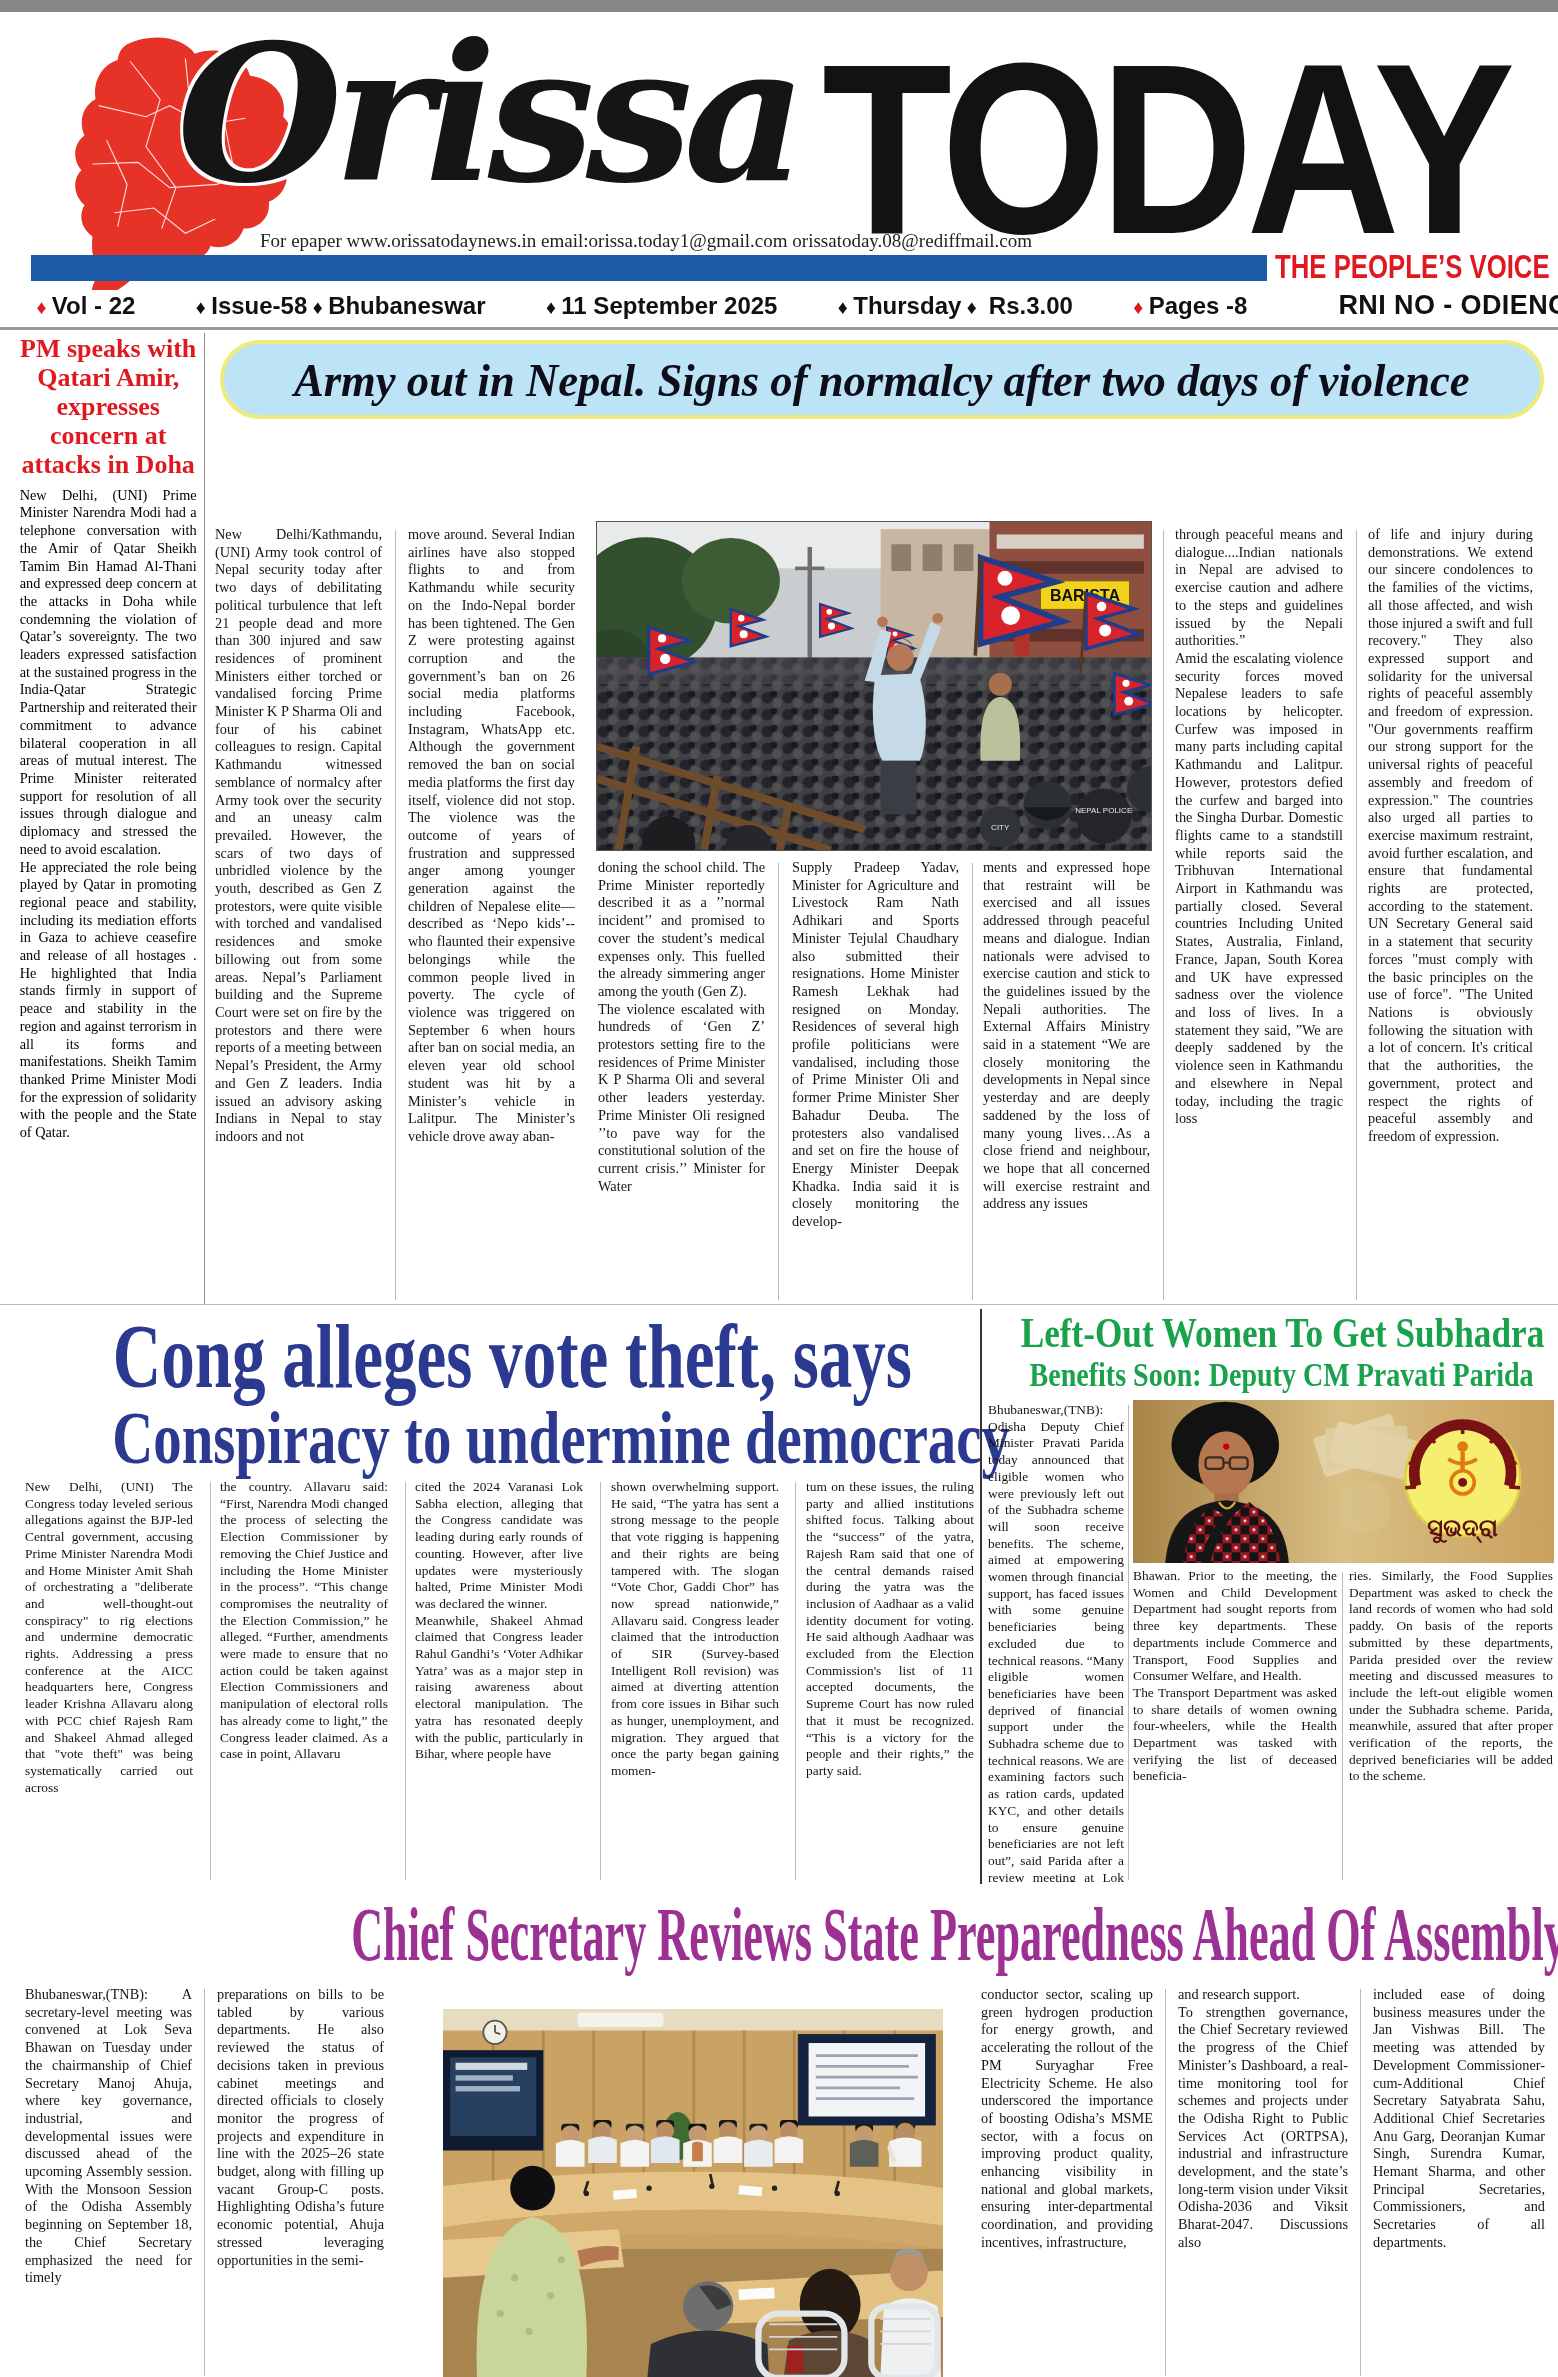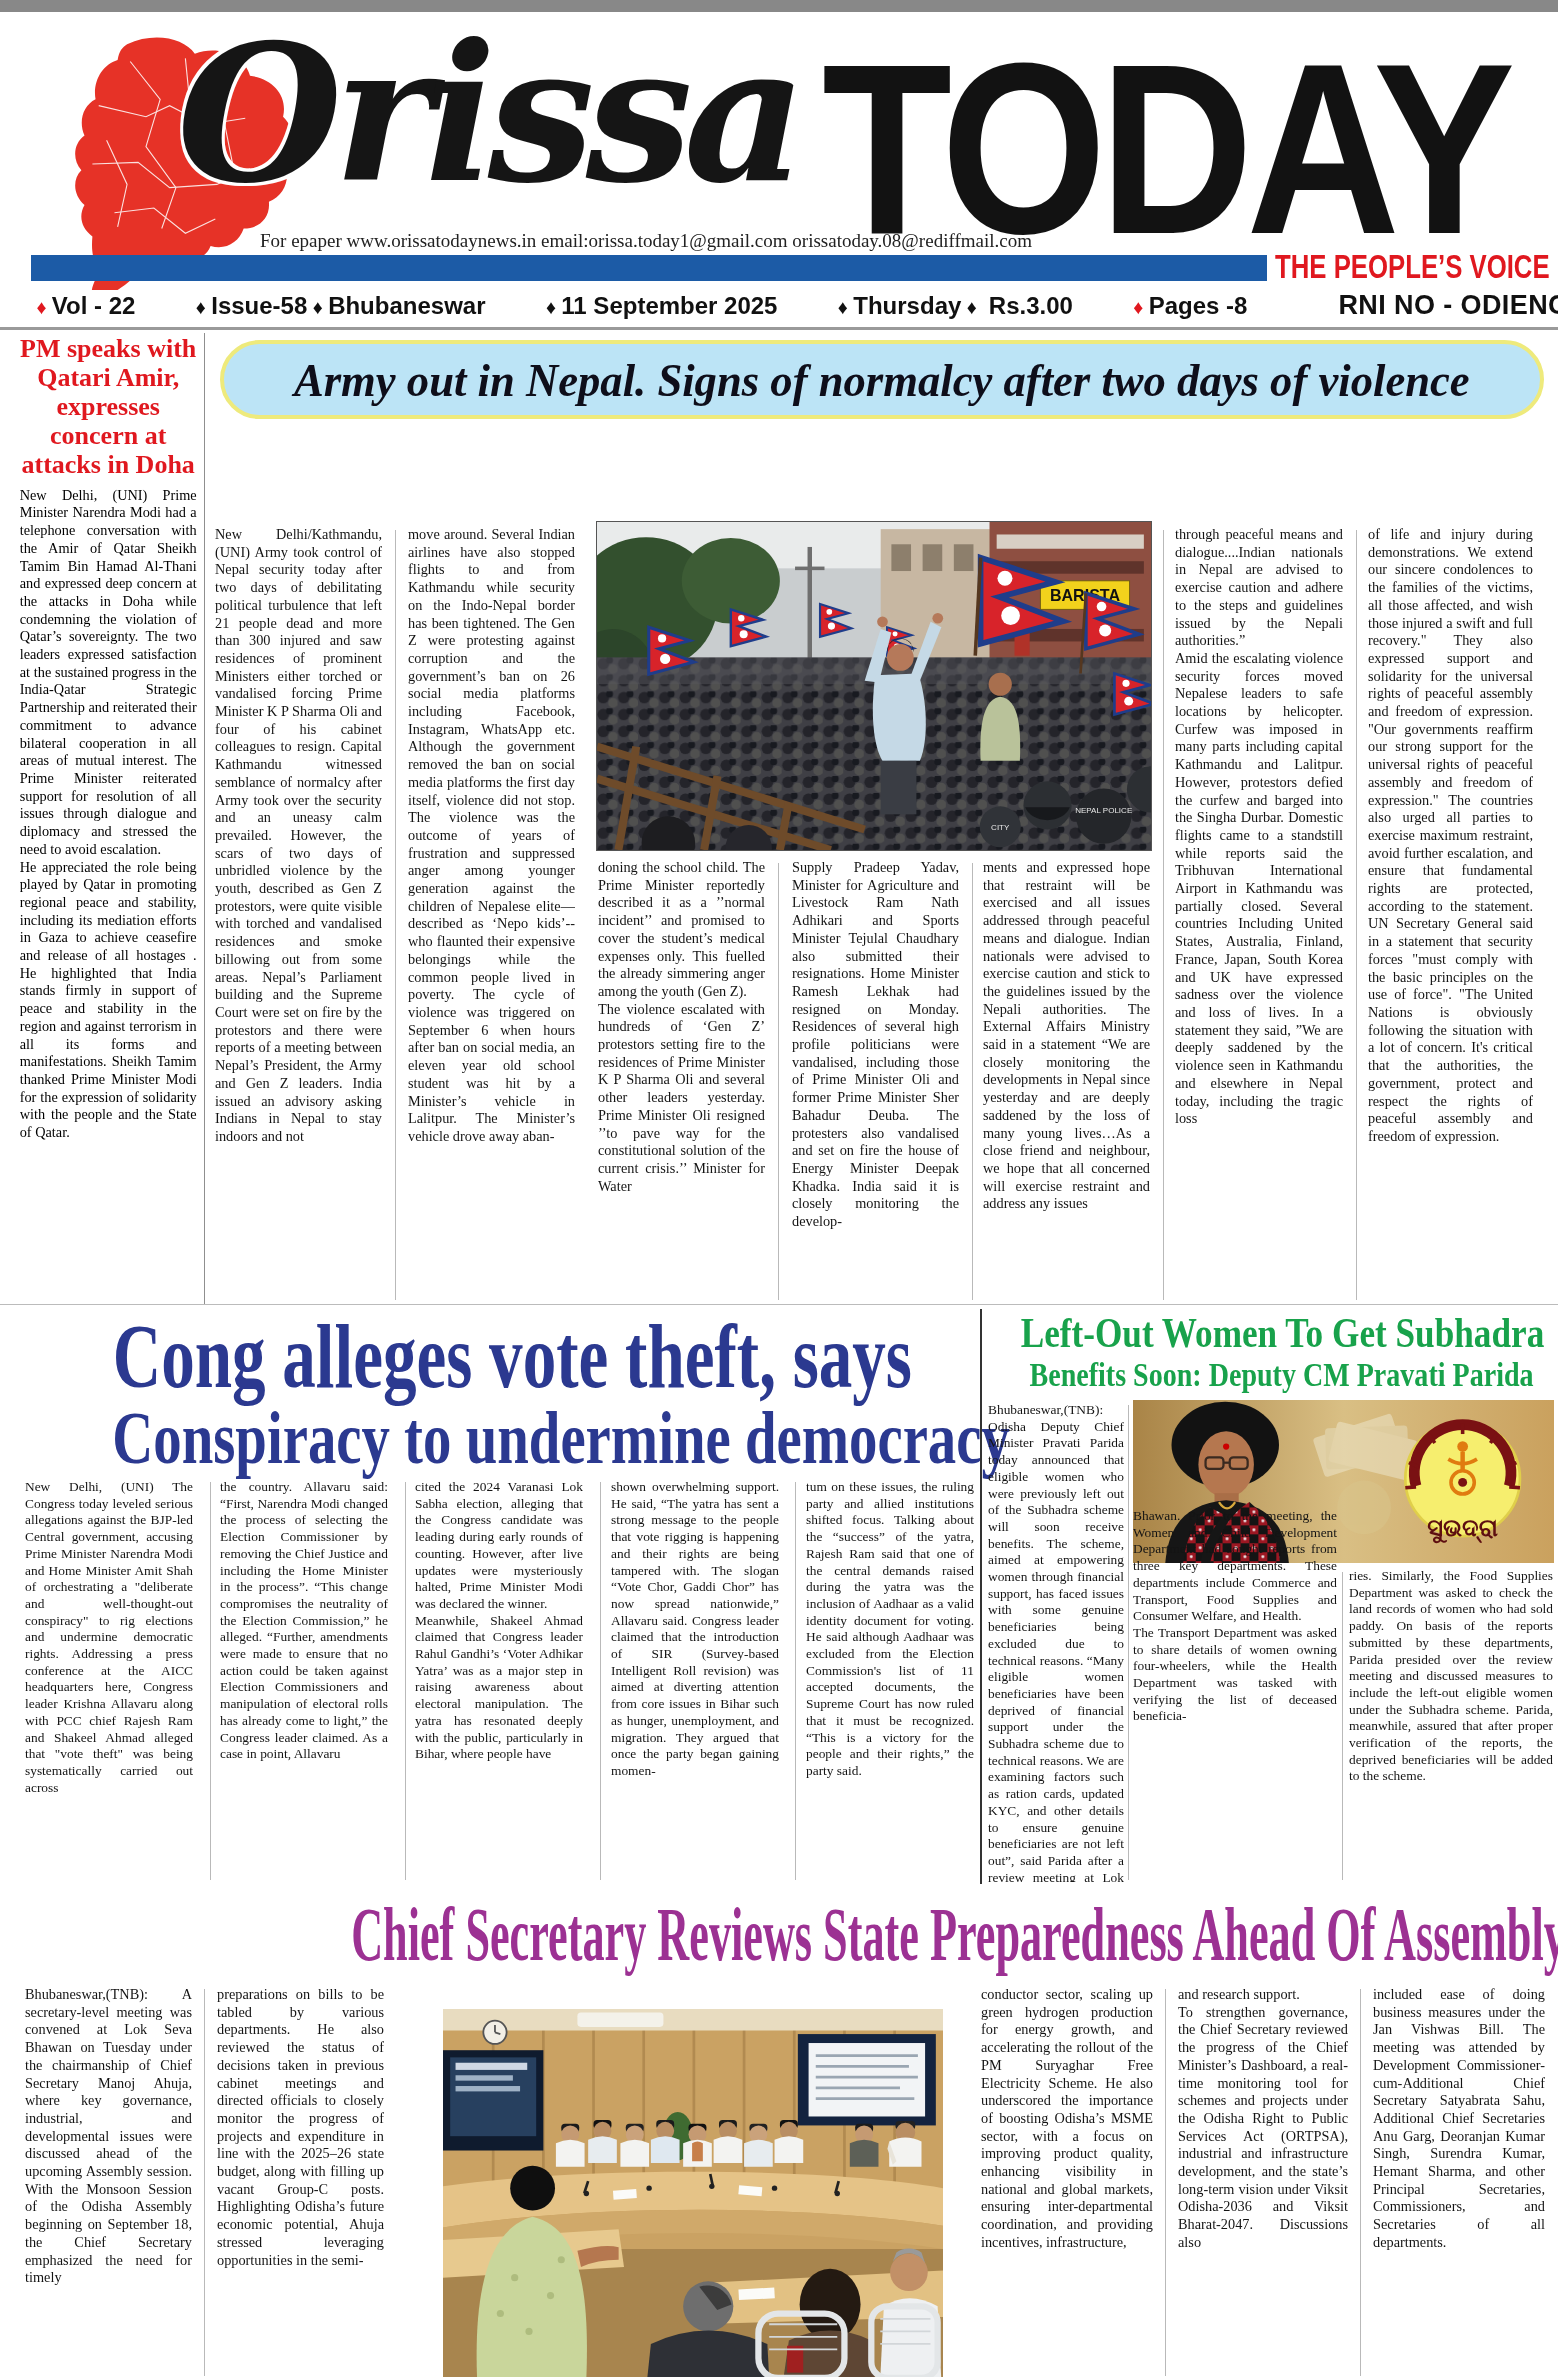--- a/index.html
+++ b/index.html
@@ -273,21 +273,21 @@
       <rect x="108" y="64" width="20" height="13" rx="4"></rect>
       <line x1="101" y1="70" x2="108" y2="70"></line>
     </g>
     <rect x="91" y="104" width="27" height="14" fill="#a96e47"></rect>
     <path d="M36,182 C40,138 60,116 104,112 C150,116 170,138 174,182 Z" fill="#161616"></path>
     <path d="M96,114 Q105,128 114,114" stroke="#d8a93c" stroke-width="2.5" fill="none"></path>
     <path d="M130,114 C152,132 162,156 164,182 L86,182 C94,150 110,126 130,114 Z" fill="url(#sari)"></path>
     <path d="M56,182 C60,152 70,130 86,120 L102,128 C88,144 78,162 76,182 Z" fill="url(#sari)"></path>
   </svg>
 
-  <div class="coltext n15" style="left:1133px; top:1496px; width:204px; height:313px;">Bhawan.  Prior to the meeting, the Women and Child Development Department had sought reports from three key departments. These departments include Commerce and Transport, Food Supplies and Consumer Welfare, and Health.
+  <div class="coltext n15" style="left:1133px; top:1556px; width:204px; height:313px;">Bhawan.  Prior to the meeting, the Women and Child Development Department had sought reports from three key departments. These departments include Commerce and Transport, Food Supplies and Consumer Welfare, and Health.
 The Transport Department was asked to share details of women owning four-wheelers, while the Health Department was tasked with verifying the list of deceased beneficia-</div>
   <div class="vrule" style="left:1342px; top:1560px; height:308px;"></div>
   <div class="coltext n15" style="left:1349px; top:1556px; width:204px; height:313px;">ries. Similarly, the Food Supplies Department was asked to check the land records of women who had sold paddy.  On basis of the reports submitted by these departments, Parida presided over the review meeting and discussed measures to include the left-out eligible women under the Subhadra scheme.  Parida, meanwhile, assured that after proper verification of the reports, the deprived beneficiaries will be added to the scheme.</div>
 
   <div id="cs-h"><span>Chief Secretary Reviews State Preparedness Ahead Of Assembly Session</span></div>
 
   <div class="coltext n16" style="left:25px; top:1974px; width:167px; height:394px;">Bhubaneswar,(TNB): A secretary-level meeting was convened at Lok Seva Bhawan on Tuesday under the chairmanship of Chief Secretary Manoj Ahuja, where key governance, industrial, and developmental issues were discussed ahead of the upcoming Assembly session. With the Monsoon Session of the Odisha Assembly beginning on September 18, the Chief Secretary emphasized the need for timely</div>
   <div class="vrule" style="left:204px; top:1977px; height:387px;"></div>
   <div class="coltext n16" style="left:217px; top:1974px; width:167px; height:394px;">preparations on bills to be tabled by various departments. He also reviewed the status of decisions taken in previous cabinet meetings and directed officials to closely monitor the progress of projects and expenditure in line with the 2025–26 state budget, along with filling up vacant Group-C posts.  Highlighting Odisha’s future economic potential, Ahuja stressed leveraging opportunities in the semi-</div>
 

